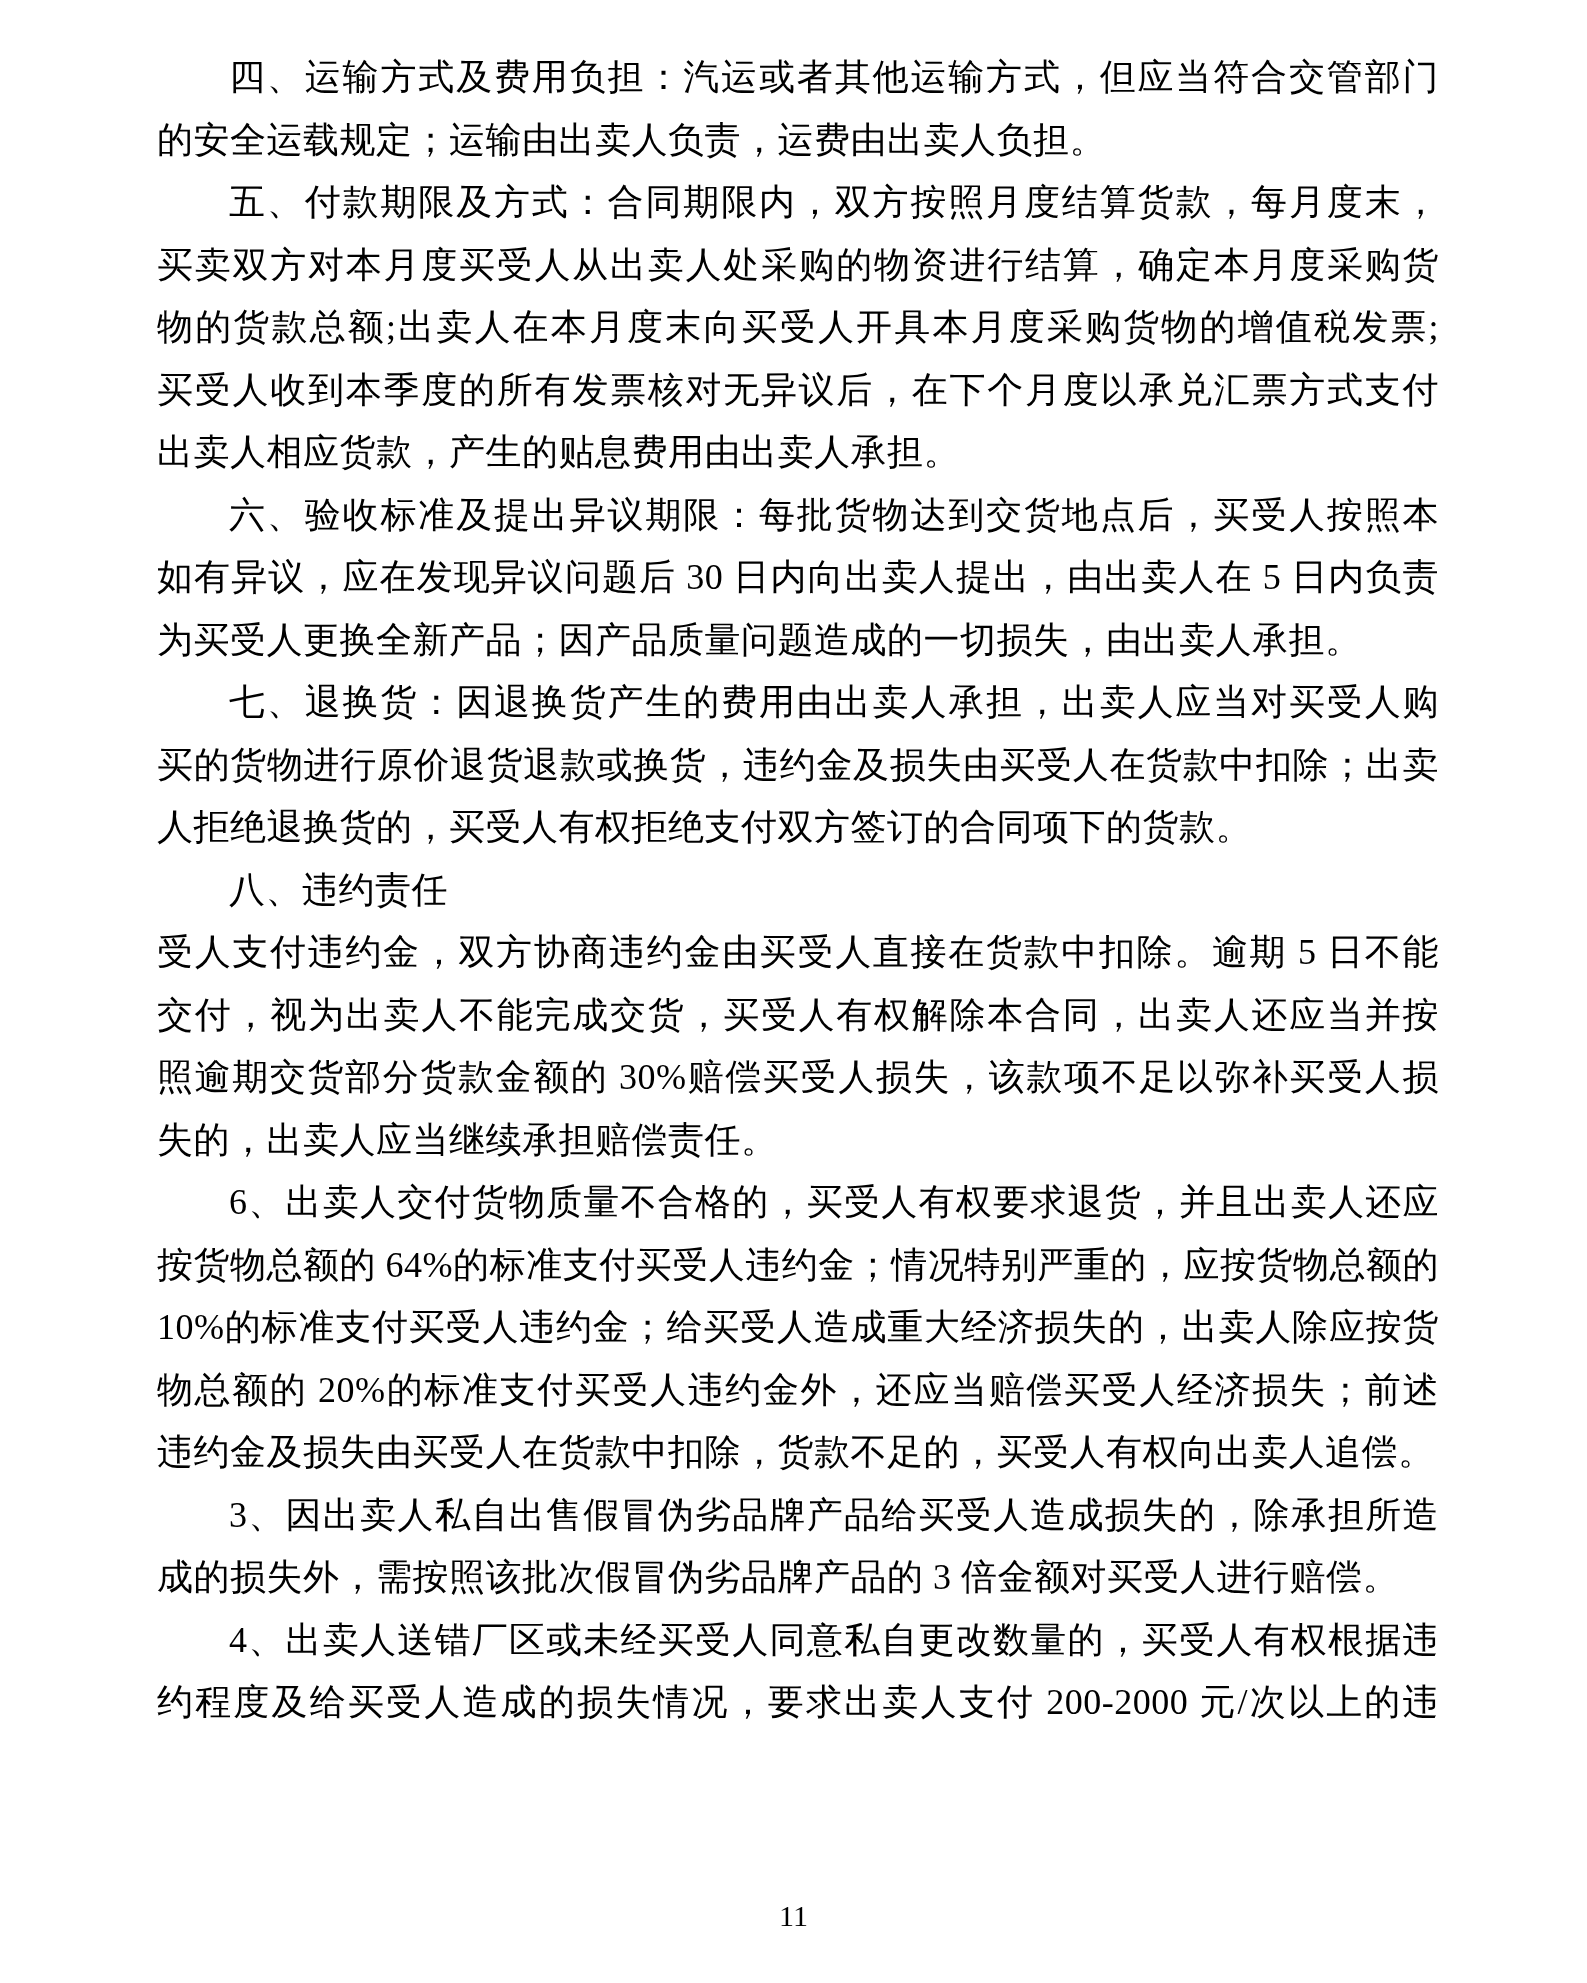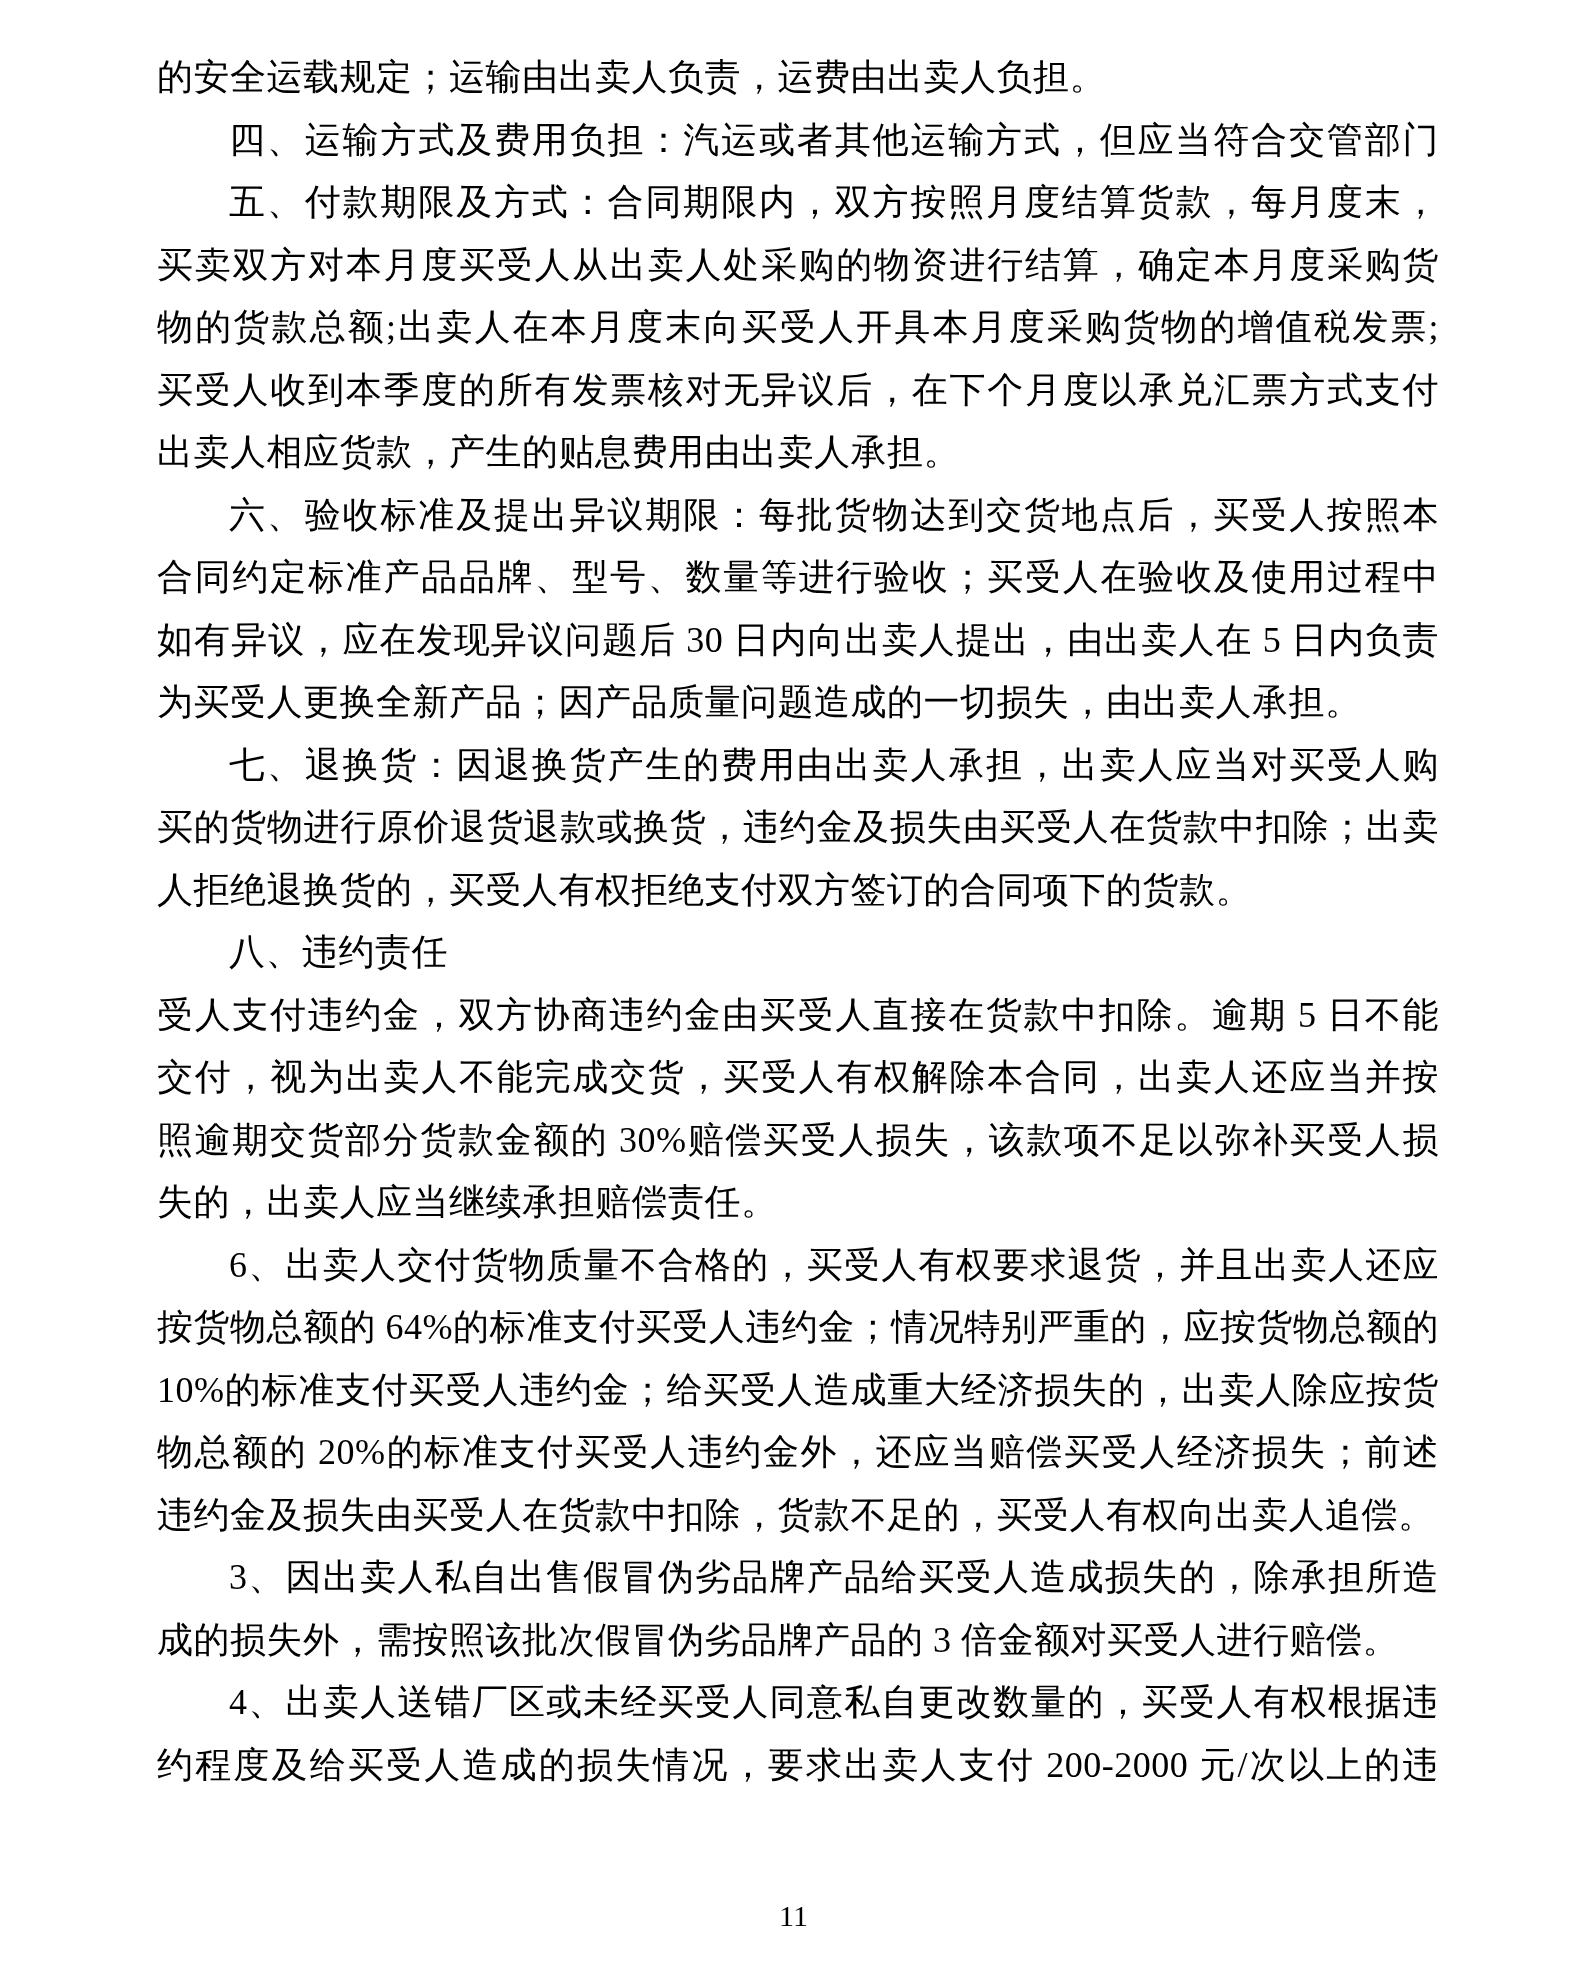--- a/index.html
+++ b/index.html
@@ -50,33 +50,32 @@
     line-height: 40px;
     color: #000000;
   }
 </style>
 </head>
 <body>
 
 <div class="page">
   <div class="content">
       <div class="para">
+        <div class="line indent fill"><span class="run">四、运输方式及费用负担：汽运或者其他运输方式，但应当符合交管部门</span></div>
         <div class="line"><span class="run">的安全运载规定；运输由出卖人负责，运费由出卖人负担。</span></div>
-        <div class="line indent fill"><span class="run">四、运输方式及费用负担：汽运或者其他运输方式，但应当符合交管部门</span></div>
       </div>
       <div class="para">
         <div class="line indent fill"><span class="run">五、付款期限及方式：</span><span class="run bold">合同期限内，双方按照月度结算货款，每月度末，</span></div>
         <div class="line fill"><span class="run bold">买卖双方对本月度买受人从出卖人处采购的物资进行结算，确定本月度采购货</span></div>
         <div class="line fill"><span class="run bold">物的货款总额;出卖人在本月度末向买受人开具本月度采购货物的增值税发票;</span></div>
         <div class="line fill"><span class="run bold">买受人收到本季度的所有发票核对无异议后，在下个月度以承兑汇票方式支付</span></div>
         <div class="line"><span class="run bold">出卖人相应货款，产生的贴息费用由出卖人承担。</span></div>
       </div>
       <div class="para">
         <div class="line indent fill"><span class="run">六、验收标准及提出异议期限：每批货物达到交货地点后，买受人按照本</span></div>
-        <div class="line fill"><span class="run">合同约定标准产品品牌、型号、数量等进行验收；买受人在验收及使用过程中</span></div>
         <div class="line fill"><span class="run">如有异议，应在发现异议问题后 30 日内向出卖人提出，由出卖人在 5 日内负责</span></div>
         <div class="line"><span class="run">为买受人更换全新产品；因产品质量问题造成的一切损失，由出卖人承担。</span></div>
       </div>
       <div class="para">
         <div class="line indent fill"><span class="run">七、退换货：因退换货产生的费用由出卖人承担，出卖人应当对买受人购</span></div>
         <div class="line fill"><span class="run">买的货物进行原价退货退款或换货，违约金及损失由买受人在货款中扣除；出卖</span></div>
         <div class="line"><span class="run">人拒绝退换货的，买受人有权拒绝支付双方签订的合同项下的货款。</span></div>
       </div>
       <div class="para">
         <div class="line indent"><span class="run">八、违约责任</span></div>

